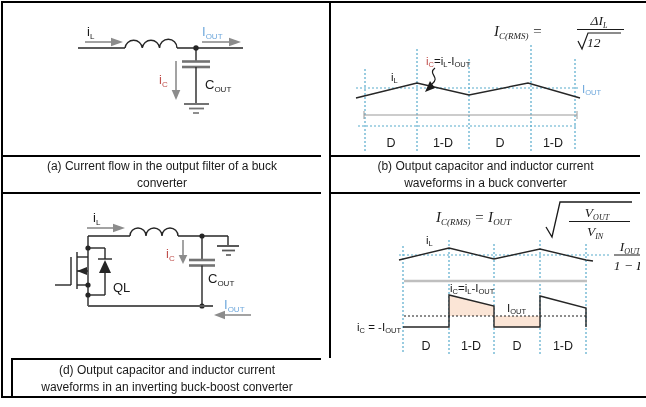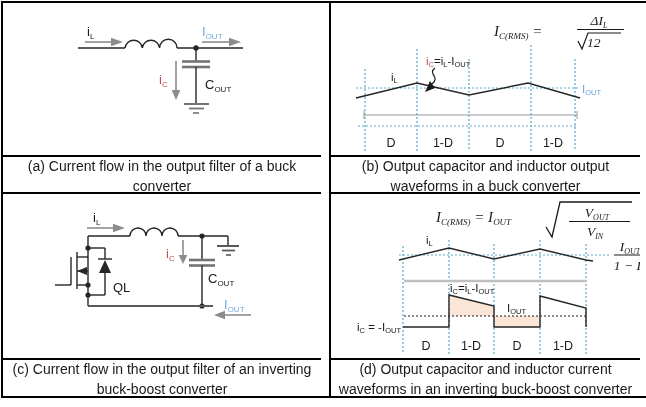--- a/index.html
+++ b/index.html
@@ -11,22 +11,22 @@
     grid-template-columns:318px 319px;
     grid-template-rows:152px 37px 166px 38px;
     background:#fff;
     font-family:"Liberation Sans", sans-serif;
     color:#1a1a1a;
   }
   .cell{position:relative;overflow:hidden;background:#fff;}
   .col2{border-left:2px solid #000;margin-left:8px;}
   .rowline{border-top:2px solid #000;}
   .caption{
-    display:flex;align-items:flex-start;justify-content:center;text-align:center;
-    font-size:14px;line-height:1.4;white-space:pre-line;
+    display:flex;align-items:flex-end;justify-content:center;text-align:center;
+    font-size:12px;line-height:1.4;white-space:pre-line;
   }
   svg{display:block;}
   text{font-family:"Liberation Sans", sans-serif;fill:#1a1a1a;}
   .serif{font-family:"Liberation Serif", serif;font-style:italic;}
   .wire{stroke:#262626;stroke-width:1.4;fill:none;}
   .wave{stroke:#262626;stroke-width:1.4;fill:none;}
   .grayel{stroke:#737373;fill:none;}
   .garrow{stroke:#8c8c8c;stroke-width:1.6;}
   .ghead{fill:#8c8c8c;stroke:none;}
   .bdot{stroke:#58abcc;stroke-width:1.2;stroke-dasharray:2 2;fill:none;}
@@ -116,21 +116,21 @@
       </g>
     </svg>
   </div>
 
   <div class="cell rowline caption">
     <div>(a) Current flow in the output filter of a buck
 converter</div>
   </div>
 
   <div class="cell col2 rowline caption">
-    <div>(b) Output capacitor and inductor output
+    <div>(b) Output capacitor and inductor current
 waveforms in a buck converter</div>
   </div>
 
   <div class="cell rowline">
     <svg width="318" height="166" viewBox="0 0 318 166">
       <g>
         <line class="wire" x1="52" y1="91" x2="68" y2="91"></line>
         <line class="wire" stroke-width="1.8" x1="68" y1="63" x2="68" y2="91"></line>
         <line class="wire" stroke-width="1.8" x1="74" y1="58" x2="74" y2="95"></line>
         <line class="wire" x1="74" y1="63" x2="85" y2="63"></line>
@@ -224,23 +224,19 @@
       <text text-anchor="end" x="70" y="137" font-size="11.5"><tspan>i</tspan><tspan font-size="7.5" dy="2">C</tspan><tspan dy="-2"> = -I</tspan><tspan font-size="7.5" dy="2">OUT</tspan></text>
       <g font-size="12.5">
         <text text-anchor="middle" x="95" y="156">D</text>
         <text text-anchor="middle" x="140" y="156">1-D</text>
         <text text-anchor="middle" x="186" y="156">D</text>
         <text text-anchor="middle" x="232" y="156">1-D</text>
       </g>
     </svg>
   </div>
 
-  <div class="cell rowline caption">
-    <div>(c) Current flow in the output filter of an inverting
-buck-boost converter</div>
-  </div>
 
   <div class="cell col2 rowline caption">
     <div>(d) Output capacitor and inductor current
 waveforms in an inverting buck-boost converter</div>
   </div>
 
 </div>
 
 </body></html>

